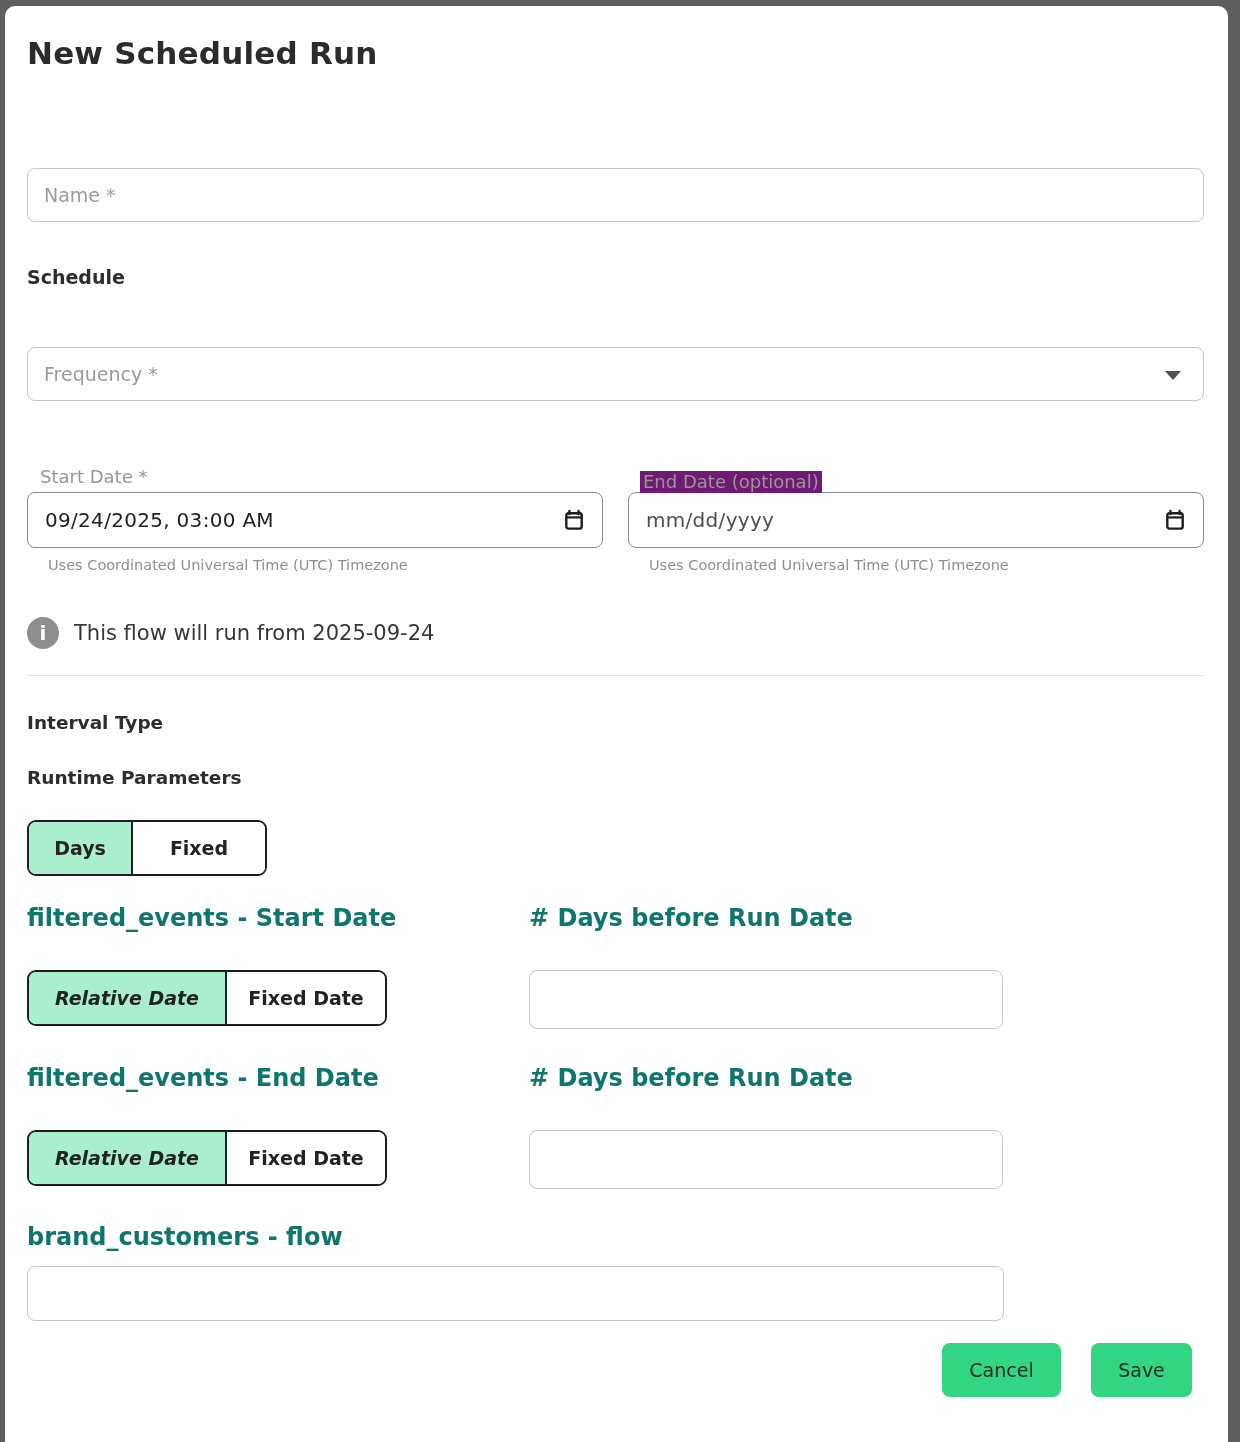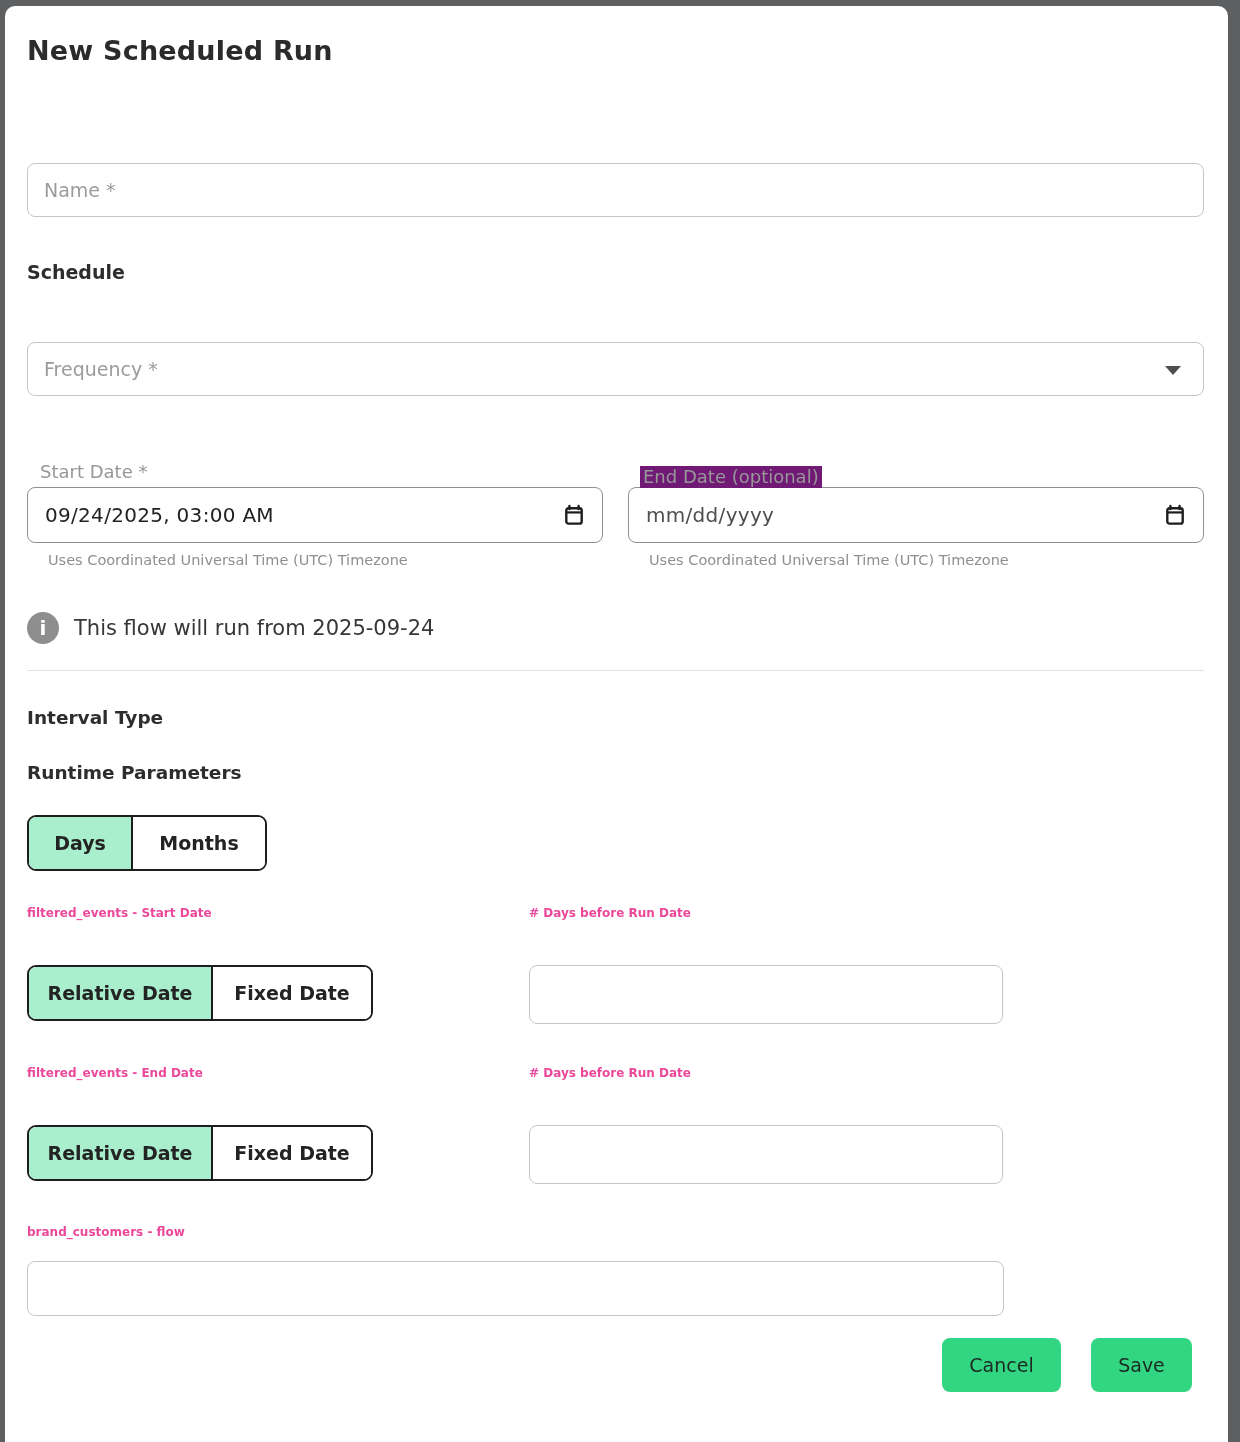--- a/index.html
+++ b/index.html
@@ -15,21 +15,21 @@
   .card {
     position: absolute;
     left: 5px; top: 6px;
     width: 1223px; height: 1436px;
     background: #ffffff;
     border-radius: 10px 10px 0 0;
     padding: 29px 24px 0 22px;
   }
 
   .dialog-title {
-    font-size: 27px;
+    font-size: 31px;
     font-weight: 600;
     color: #2b2b2b;
     line-height: 1.2;
     letter-spacing: 0.2px;
   }
 
   .text-input {
     display: block;
     width: 100%;
     height: 54px;
@@ -155,26 +155,26 @@
     font-weight: 600;
     color: #232323;
     cursor: pointer;
     background: #fff;
   }
   .toggle .seg.active { background: var(--mint); }
   .toggle .seg + .seg { border-left: 2px solid #1e1e1e; }
   .interval-toggle { margin-top: 31px; }
   .interval-toggle .seg-a { width: 102px; }
   .interval-toggle .seg-b { width: 134px; }
-  .rel-toggle .seg-a { width: 182px; }
+  .rel-toggle .seg-a { width: 196px; font-style: italic; }
   .rel-toggle .seg-b { width: 160px; }
 
   .param-labels { display: grid; grid-template-columns: 502px 1fr; align-items: end; }
   .param-controls { display: grid; grid-template-columns: 502px 1fr; align-items: start; margin-top: 41px; }
-  .param-name, .param-input-label { font-size: 12px; font-weight: 700; color: #ec4899; line-height: 22px; }
+  .param-name, .param-input-label { font-size: 24px; font-weight: 700; color: #0f766e; line-height: 22px; }
   .days-input {
     width: 474px;
     height: 59px;
     border: 1px solid #c6c6c6;
     border-radius: 8px;
     padding: 0 14px;
     font-size: 19px;
     font-family: inherit;
     color: #222;
     outline: none;
@@ -258,21 +258,21 @@
   </div>
 
   <hr class="divider">
 
   <div class="section-label it-label">Interval Type</div>
 
   <div class="section-label rp-heading">Runtime Parameters</div>
 
   <div class="toggle interval-toggle">
     <div class="seg seg-a active">Days</div>
-    <div class="seg seg-b">Months</div>
+    <div class="seg seg-b">Fixed</div>
   </div>
 
   
   <div class="param-labels labels-1">
     <div class="param-name">filtered_events - Start Date</div>
     <div class="param-input-label"># Days before Run Date</div>
   </div>
   <div class="param-controls">
     <div>
       <div class="toggle rel-toggle">

